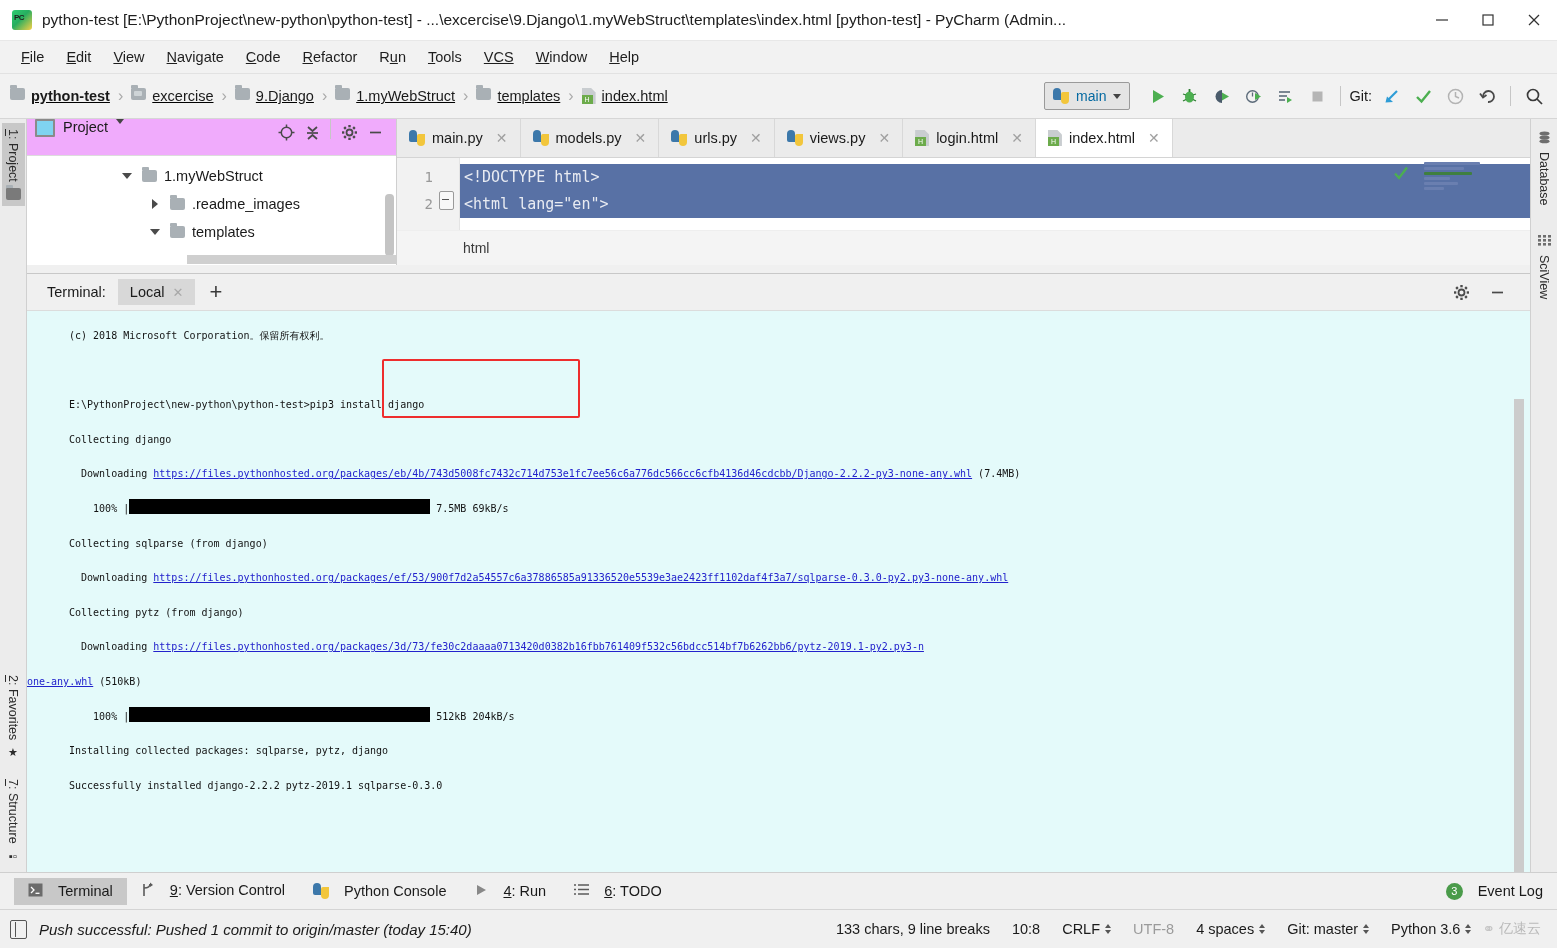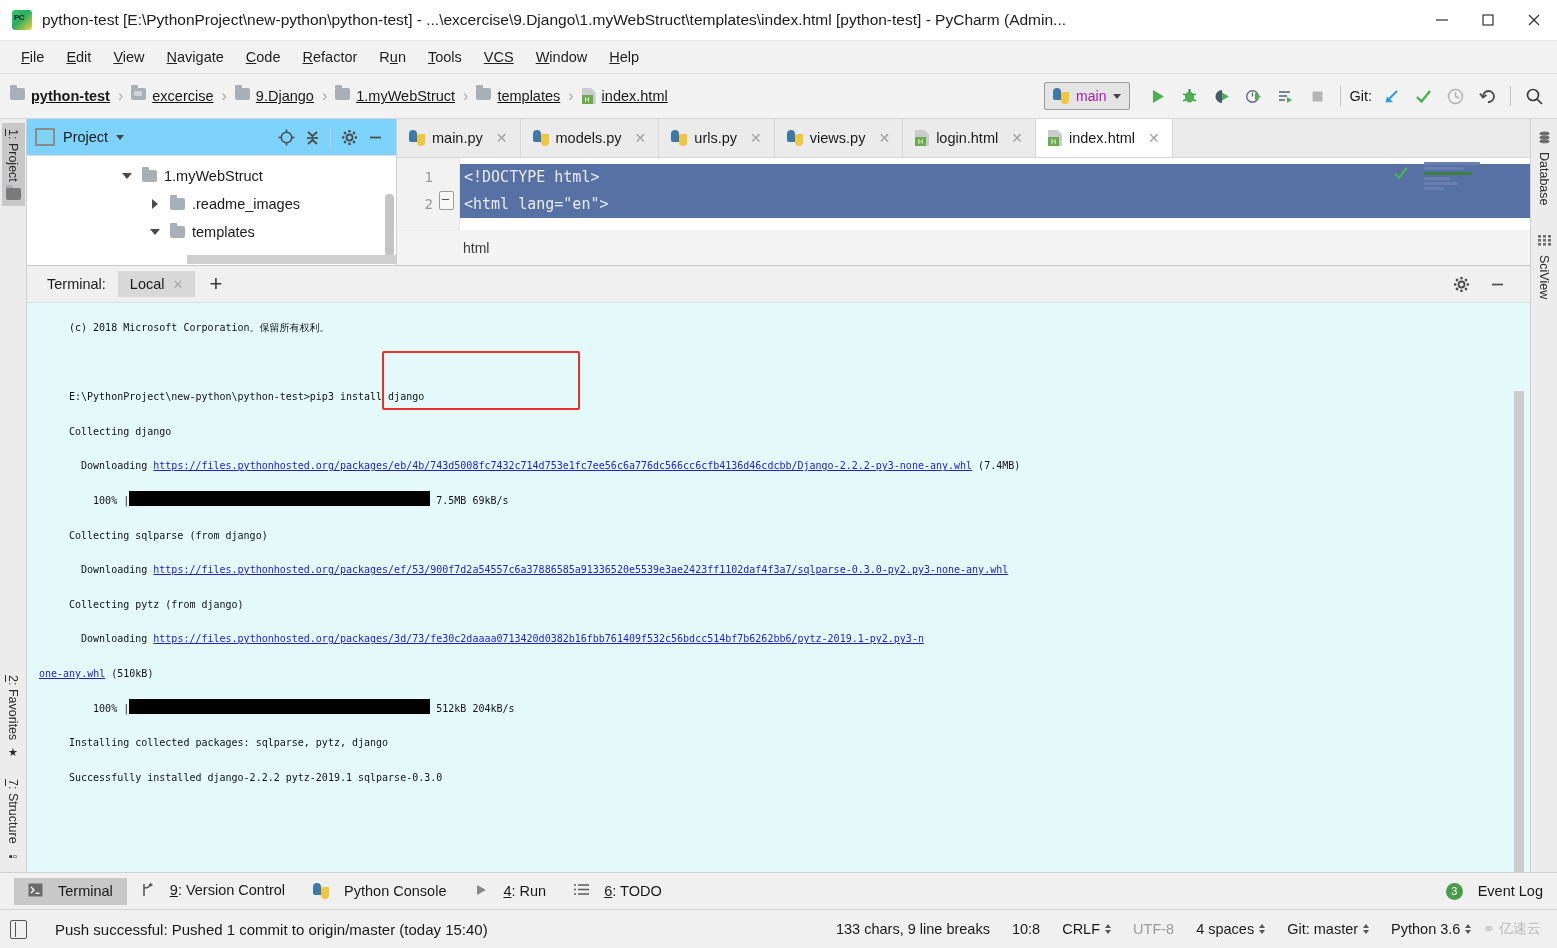--- a/index.html
+++ b/index.html
@@ -108,21 +108,21 @@
     content:""; position:absolute; width:8px; height:12px;
   }
   .py-ic::before { left:0; top:0; background:#3c78aa; border-radius:4px 4px 0 2px; }
   .py-ic::after { right:0; bottom:0; background:#f2c63c; border-radius:2px 0 4px 4px; }
 
   .run-config {
     display: flex; align-items: center; gap: 7px;
     border: 1px solid #9a9a9a; background: #e4e4e4;
     height: 26px; padding: 0 8px; border-radius: 2px; margin-right: 12px;
   }
-  .run-config .name { font-size: 14px; color: #a21caf; }
+  .run-config .name { font-size: 14px; color: #0369a1; }
   .caret-dn {
     width: 0; height: 0; border-left: 4.5px solid transparent;
     border-right: 4.5px solid transparent; border-top: 5px solid #444;
   }
   .tb-icons { display: flex; align-items: center; gap: 2px; }
   .tb-btn {
     width: 30px; height: 30px; display: flex;
     align-items: center; justify-content: center;
   }
   .vsep { width: 1px; height: 20px; background: #c6c6c6; margin: 0 8px; }
@@ -156,22 +156,22 @@
 
   
   .top-region { display: flex; height: 146px; min-height: 146px; }
 
   .project-panel {
     width: 369px; min-width: 369px; background: #ffffff;
     border-right: 1px solid #cfcfcf;
     display: flex; flex-direction: column;
   }
   .pp-head {
-    height: 36px; min-height: 36px; background: #7dd3fc;
-    display: flex; align-items: center; padding: 0 8px;
+    height: 36px; min-height: 36px; background: #f0abfc;
+    display: flex; padding: 0 8px;
     border-bottom: 1px solid #dcdcdc;
   }
   .pp-title { font-size: 14.5px; color: #1a1a1a; margin-left: 8px; }
   .pp-blue {
     width: 16px; height: 14px; background: #7fd3f0;
     border: 2px solid #8a8a8a; border-radius: 1px; flex: none;
   }
   .pp-head .spacer { flex: 1; }
   .pp-ic { width: 26px; height: 26px; display: flex; align-items: center; justify-content: center; }
   .pp-tree { flex: 1; position: relative; overflow: hidden; padding-top: 6px; }
@@ -235,20 +235,21 @@
   .minimap {
     position: absolute; right: 42px; top: 4px; width: 64px; height: 50px;
   }
   .minimap .ml { height: 3px; background: #6a7fb0; margin-bottom: 2px; border-radius:1px;}
   .check-ok { position: absolute; right: 120px; top: 6px; }
 
   
   .terminal {
     flex: 1; display: flex; flex-direction: column; min-height: 0;
     border-top: 1px solid #c8c8c8;
+    margin-top: 8px;
   }
   .term-head {
     height: 36px; min-height: 36px; background: #f0f0f0;
     display: flex; align-items: center; padding: 0 6px;
     border-bottom: 1px solid #dcdcdc;
   }
   .term-label { font-size: 14.5px; color: #1a1a1a; margin: 0 12px 0 14px; }
   .term-tab {
     display: flex; align-items: center; gap: 8px;
     background: #d8d8d8; padding: 5px 12px; font-size: 14.5px; color: #1a1a1a;
@@ -295,21 +296,21 @@
     color: #fff; font-size: 11px; display: flex;
     align-items: center; justify-content: center;
   }
 
   
   .statusbar {
     height: 38px; min-height: 38px; background: #f0f0f0;
     display: flex; align-items: center; border-top: 1px solid #d4d4d4;
     padding: 0 10px; position: relative;
   }
-  .sb-msg { font-size: 15px; color: #1a1a1a; margin-left: 28px; }
+  .sb-msg { font-size: 15px; color: #1a1a1a; margin-left: 12px; font-style: italic; }
   .statusbar .spacer { flex: 1; }
   .sb-item {
     font-size: 14.5px; color: #1a1a1a; padding: 0 11px;
     display: flex; align-items: center; gap: 5px; white-space: nowrap;
   }
   .sb-item.dim { color: #9b9b9b; }
   .updn { display: inline-flex; flex-direction: column; gap: 2px; }
   .updn i {
     width: 0; height: 0; border-left: 3.5px solid transparent;
     border-right: 3.5px solid transparent;
@@ -690,21 +691,21 @@
           <div class="tline">(c) 2018 Microsoft Corporation。保留所有权利。</div>
           <div class="tline">&nbsp;</div>
           <div class="tline"><span>E:\PythonProject\new-python\python-test&gt;</span><span>pip3 install django</span></div>
           <div class="tline">Collecting django</div>
           <div class="tline"><span>  Downloading </span><span class="lnk">https://files.pythonhosted.org/packages/eb/4b/743d5008fc7432c714d753e1fc7ee56c6a776dc566cc6cfb4136d46cdcbb/Django-2.2.2-py3-none-any.whl</span><span> (7.4MB)</span></div>
           <div class="tline"><span>    100%</span><span> |</span><span class="bar" style="width:301px"></span><span> </span><span>7.5MB</span><span> </span><span>69kB/s</span></div>
           <div class="tline">Collecting sqlparse (from django)</div>
           <div class="tline"><span>  Downloading </span><span class="lnk">https://files.pythonhosted.org/packages/ef/53/900f7d2a54557c6a37886585a91336520e5539e3ae2423ff1102daf4f3a7/sqlparse-0.3.0-py2.py3-none-any.whl</span></div>
           <div class="tline">Collecting pytz (from django)</div>
           <div class="tline"><span>  Downloading </span><span class="lnk">https://files.pythonhosted.org/packages/3d/73/fe30c2daaaa0713420d0382b16fbb761409f532c56bdcc514bf7b6262bb6/pytz-2019.1-py2.py3-n</span></div>
-          <div class="tline" style="margin-left:-42px;padding-left:42px"><span class="lnk" style="margin-left:-42px;padding-left:12px">one-any.whl</span><span> (510kB)</span></div>
+          <div class="tline" style="margin-left:-42px;padding-left:42px"><span class="lnk" style="margin-left:-42px;padding-left:0">one-any.whl</span><span> (510kB)</span></div>
           <div class="tline"><span>    100%</span><span> |</span><span class="bar" style="width:301px"></span><span> </span><span>512kB</span><span> </span><span>204kB/s</span></div>
           <div class="tline">Installing collected packages: sqlparse, pytz, django</div>
           <div class="tline">Successfully installed django-2.2.2 pytz-2019.1 sqlparse-0.3.0</div>
           <div class="tline">&nbsp;</div>
           <div class="tline">&nbsp;</div>
           <div class="tline">E:\PythonProject\new-python\python-test&gt;</div>
 
           <div class="redbox" style="left:355px; top:48px; width:194px; height:55px;"></div>
           <div class="term-vscroll"></div>
         </div>

